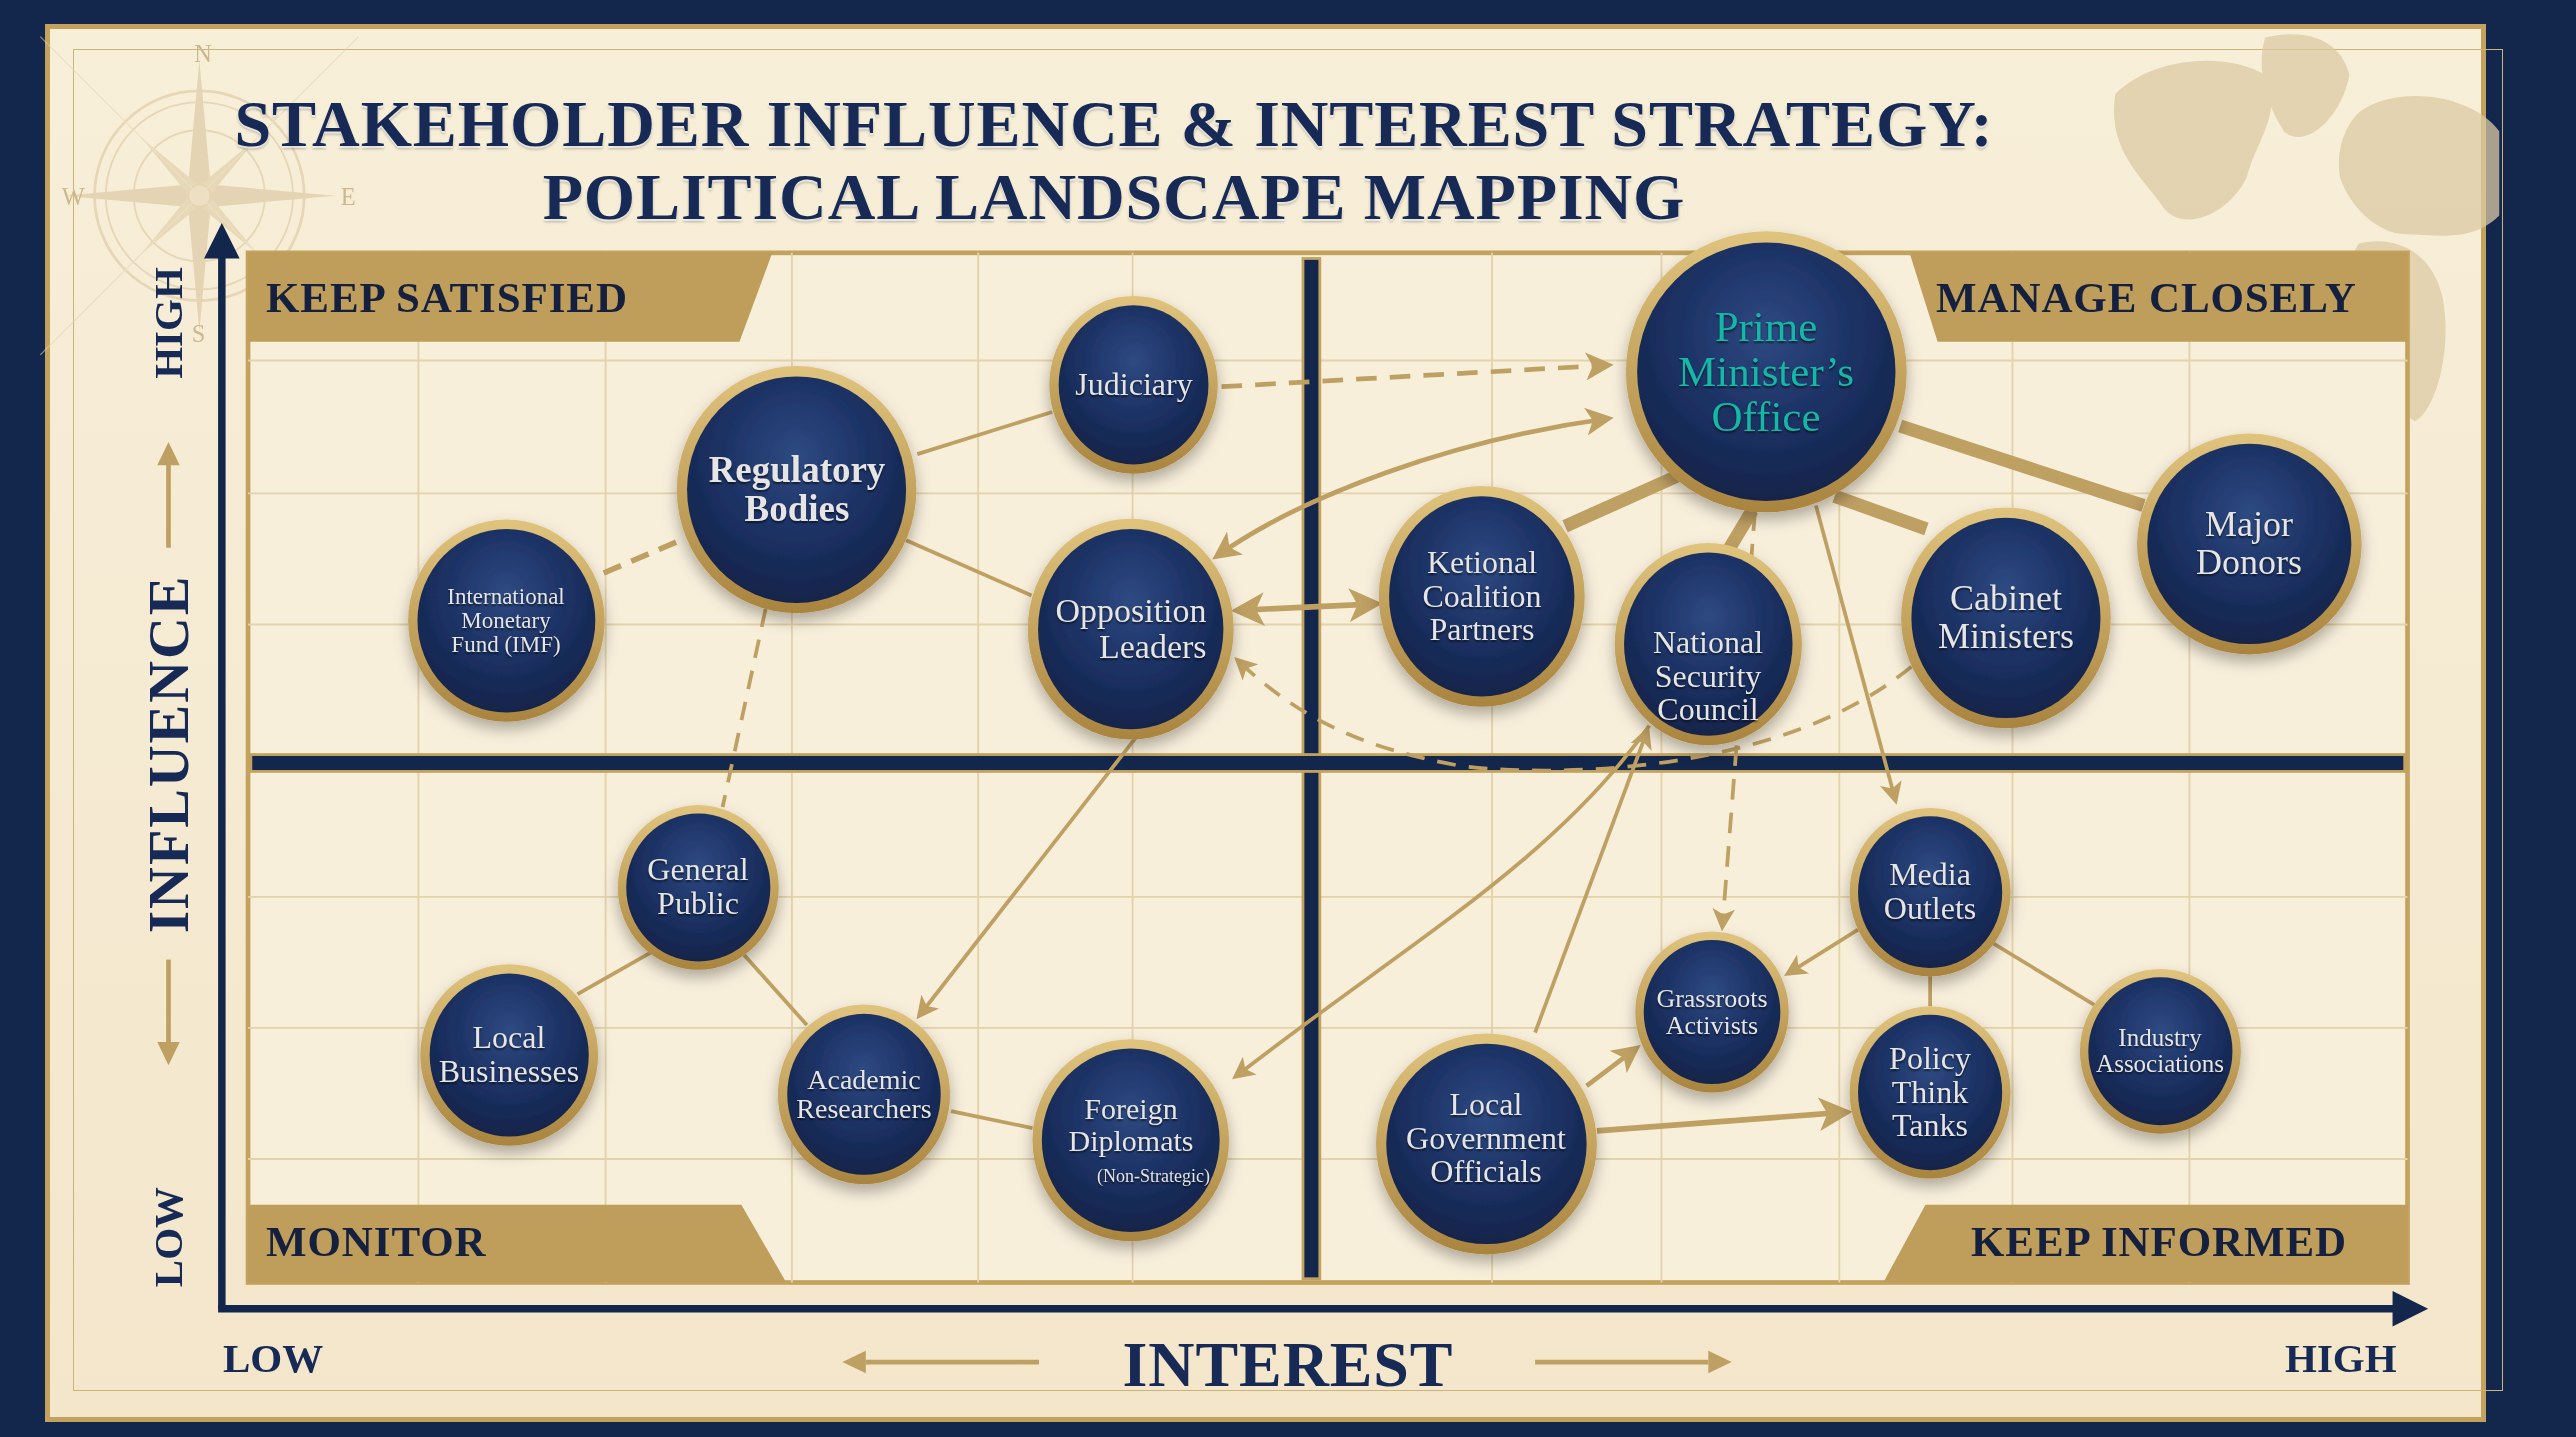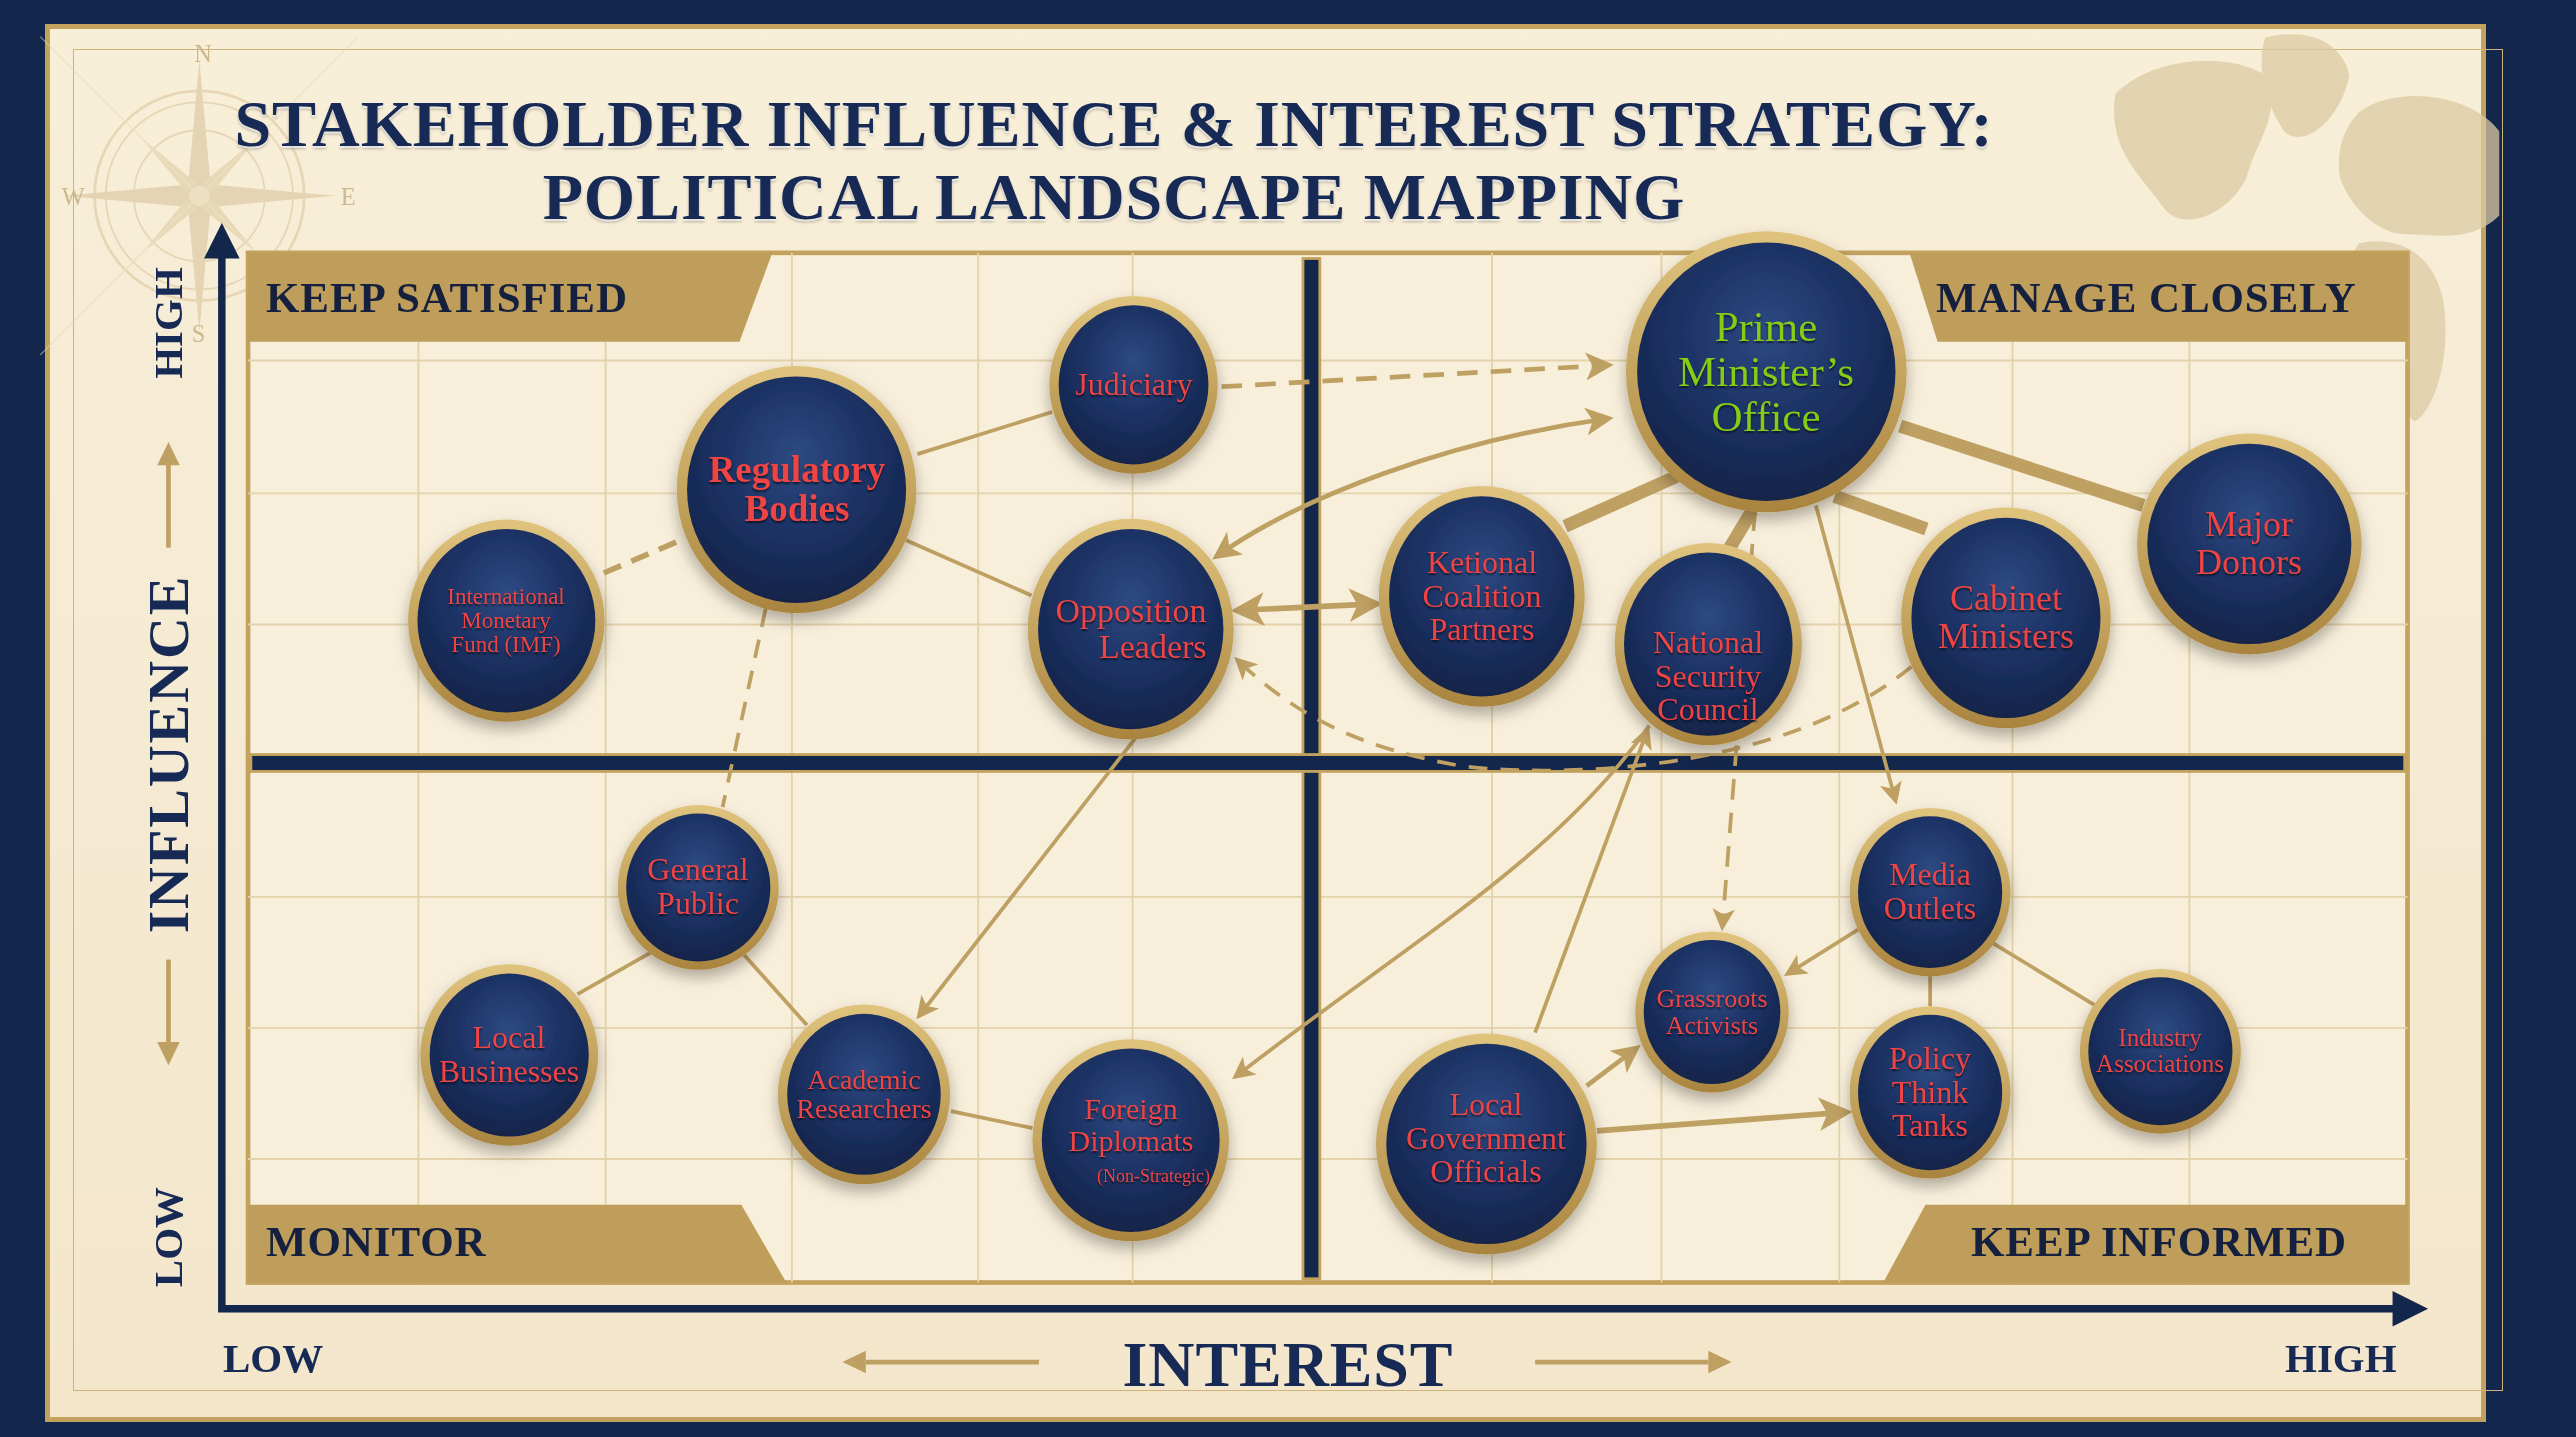--- a/index.html
+++ b/index.html
@@ -9,23 +9,23 @@
     background:linear-gradient(180deg,#f8efd9 0%,#f5ead2 50%,#f3e6cb 100%);
     border:5.6px solid #c3a25e; box-sizing:border-box; }
   .inner-rule { position:absolute; left:73px; top:49px; width:2430px; height:1342px; border:1.9px solid #cdb27a; box-sizing:border-box; pointer-events:none; }
   svg#diagram { position:absolute; left:0; top:0; }
   .title { position:absolute; left:0; width:2228px; text-align:center; color:#172a55; font-weight:700; letter-spacing:0.9px;
     text-shadow:0 1.9px 0 rgba(255,255,255,0.6), 0 2.8px 2.8px rgba(0,0,0,0.25); }
   .title.l1 { top:86px; font-size:66px; }
   .title.l2 { top:159px; font-size:66px; }
   .quad-label { position:absolute; font-size:43px; font-weight:700; color:#14203d; letter-spacing:0.9px; }
   .axis-text { position:absolute; color:#172a55; font-weight:700; }
-  .node-label { position:absolute; transform:translate(-50%,-50%); text-align:center; color:#ef4444; line-height:1.05;
+  .node-label { position:absolute; transform:translate(-50%,-50%); text-align:center; color:#e5e5e5; line-height:1.05;
     text-shadow:0 1.9px 1.9px rgba(0,0,0,0.55); white-space:nowrap; }
-  .node-label.gold { color:#84cc16; }
+  .node-label.gold { color:#14b8a6; }
 </style>
 </head>
 <body>
 
 <div class="frame"></div>
 <div class="parchment"></div>
 <div class="inner-rule"></div>
 
 <svg id="diagram" width="2576" height="1438" viewBox="0 0 2752 1536">
   <defs>

